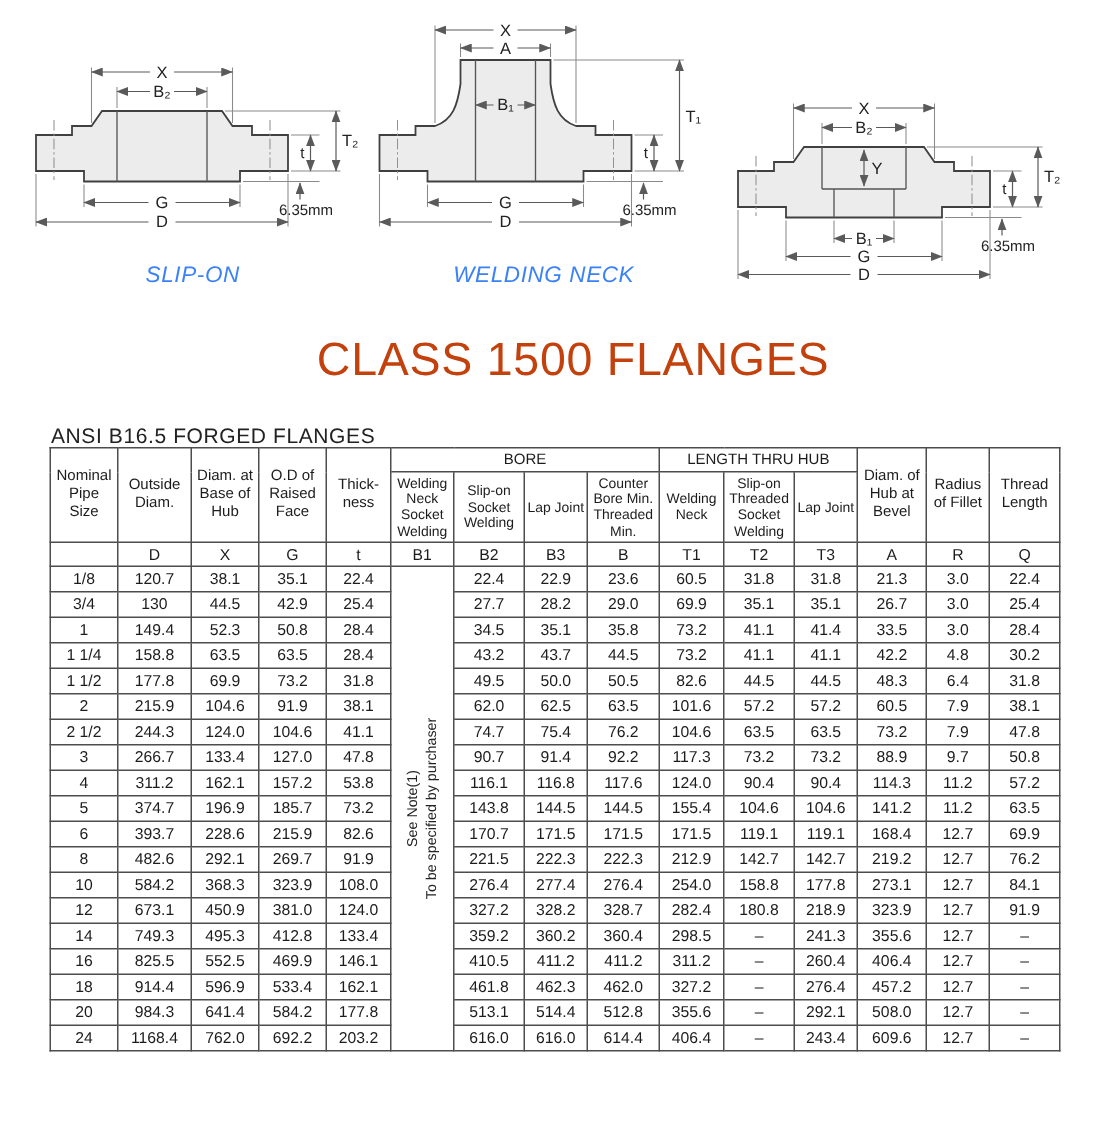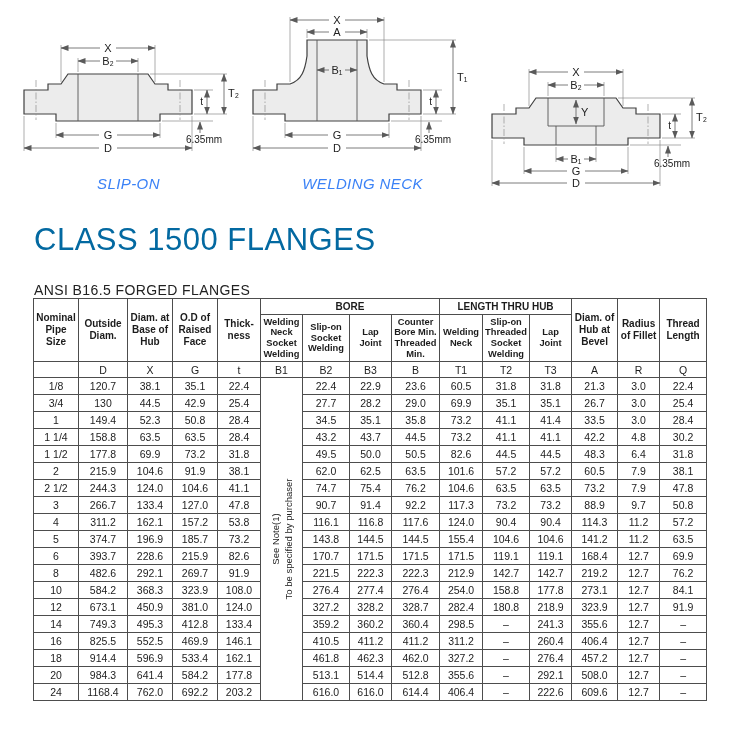--- a/index.html
+++ b/index.html
@@ -19,32 +19,32 @@
   svg text{font-family:"Liberation Sans","DejaVu Sans",sans-serif;font-size:11px;fill:#222;}
   svg text.small{font-size:10px;}
   .body-outline{fill:#ececec;stroke:#404040;stroke-width:1.2;}
   .inner{stroke:#555;stroke-width:.9;fill:none;}
   .ext{stroke:#8a8a8a;stroke-width:.7;}
   .dim{stroke:#5a5a5a;stroke-width:.8;}
   .cl{stroke:#909090;stroke-width:.7;stroke-dasharray:7 2 1.5 2;}
 
   
   .title{
-    margin:30px 0 0 34px;font-size:31px;font-weight:400;letter-spacing:.5px;color:#0369a1;
+    margin:30px 0 0 34px;font-size:31px;font-weight:400;letter-spacing:.5px;color:#c2410c;text-align:center;
   }
   .subtitle{margin:24px 0 0 34px;font-size:14px;letter-spacing:.4px;color:#222;}
 
   
   .unit{width:673px;margin:36px 0 2px 33px;text-align:right;font-size:11.5px;color:#1c1c1c;}
   table{
     margin-left:33px;width:673px;border-collapse:collapse;table-layout:fixed;
     border:1.5px solid #4d4d4d;
   }
   th,td{border:1px solid #4d4d4d;text-align:center;vertical-align:middle;padding:0;}
-  thead th{font-weight:700;color:#1c1c1c;}
+  thead th{font-weight:400;color:#1c1c1c;}
   tr.h-group th{height:15px;font-size:10px;}
   tr.h-main th{height:44px;font-size:9.3px;line-height:1.15;padding:1px;}
   th.tall{font-size:9.6px;line-height:1.2;padding:1px;}
   tr.h-letters td{height:15px;font-size:10.5px;}
   tbody td{height:16px;font-size:10.5px;}
   td.b1-note{position:relative;padding:0;}
   .rot{
     position:absolute;top:50%;left:50%;
     transform:translate(-50%,-50%) rotate(-90deg);
     white-space:nowrap;font-size:9.5px;line-height:1.4;color:#222;text-align:center;
@@ -584,20 +584,20 @@
           <td>24</td>
           <td>1168.4</td>
           <td>762.0</td>
           <td>692.2</td>
           <td>203.2</td>
           <td>616.0</td>
           <td>616.0</td>
           <td>614.4</td>
           <td>406.4</td>
           <td>–</td>
-          <td>222.6</td>
+          <td>243.4</td>
           <td>609.6</td>
           <td>12.7</td>
           <td>–</td>
         </tr>
       </tbody>
   </table>
 </div>
 
 </body></html>

